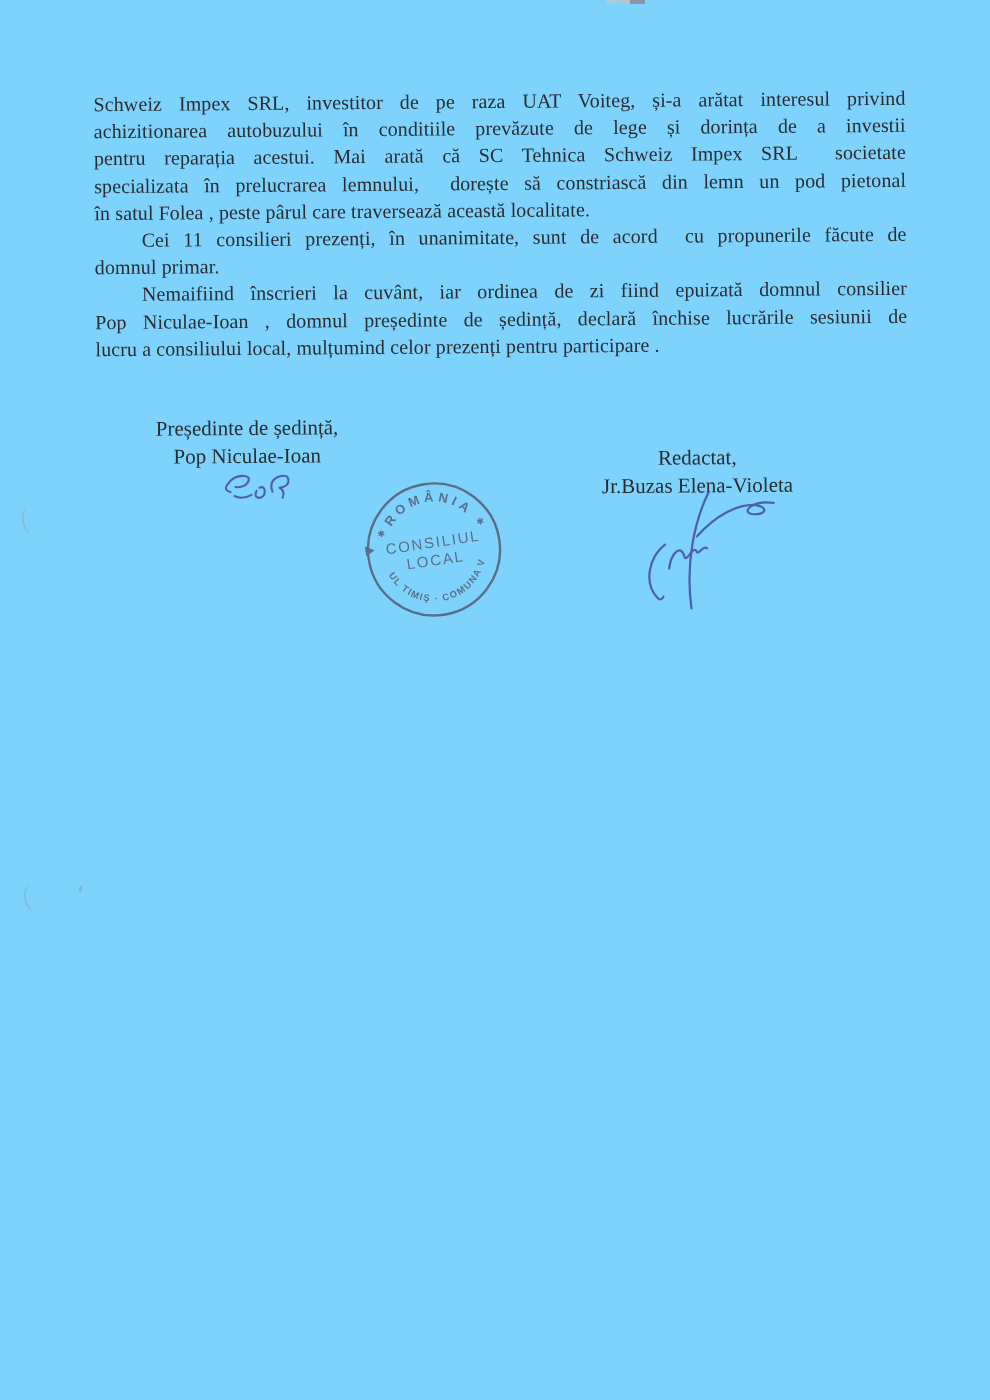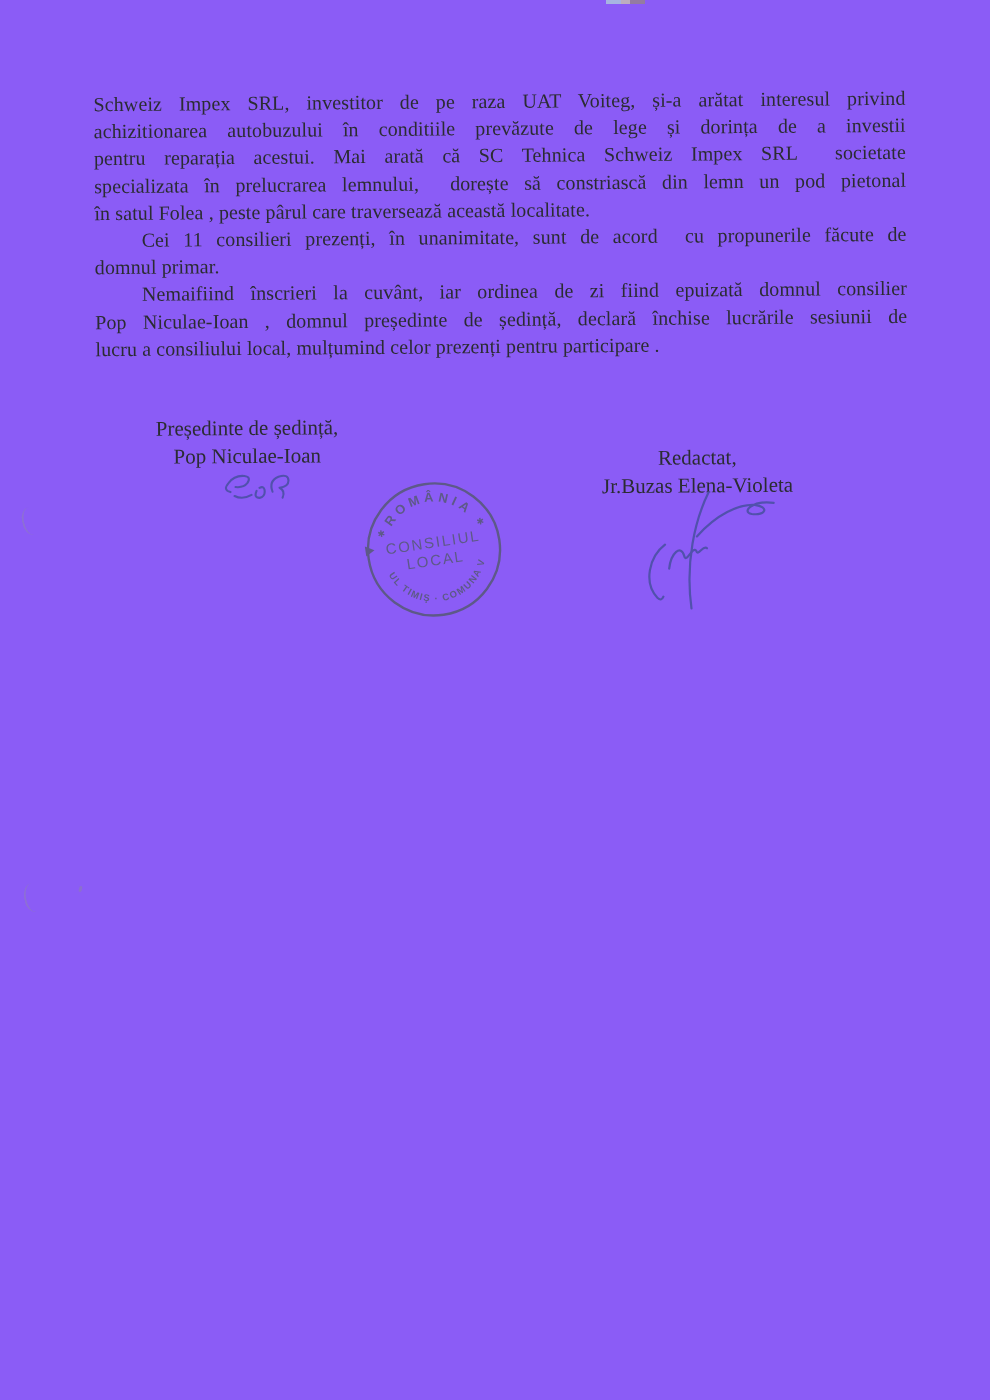--- a/index.html
+++ b/index.html
@@ -1,20 +1,20 @@
 <!DOCTYPE html>
 <html><head>
 <meta charset="utf-8">
 <style>
   html,body{margin:0;padding:0;}
   body{
     width:990px;height:1400px;position:relative;overflow:hidden;
     background:#ffffff;font-family:"Liberation Serif", serif;
   }
-  .page{position:absolute;inset:0;background:#8b5cf6;}
+  .page{position:absolute;inset:0;background:#7dd3fc;}
   .tilt{position:absolute;inset:0;transform:rotate(-0.45deg);transform-origin:50% 30%;}
 
   
   .textblock{
     position:absolute;left:96px;top:88px;width:812px;
     font-size:20px;line-height:27.2px;color:#2b2c32;
     letter-spacing:0.1px;
   }
   .ln{text-align:justify;text-align-last:justify;}
   .ln.last{text-align-last:left;}

